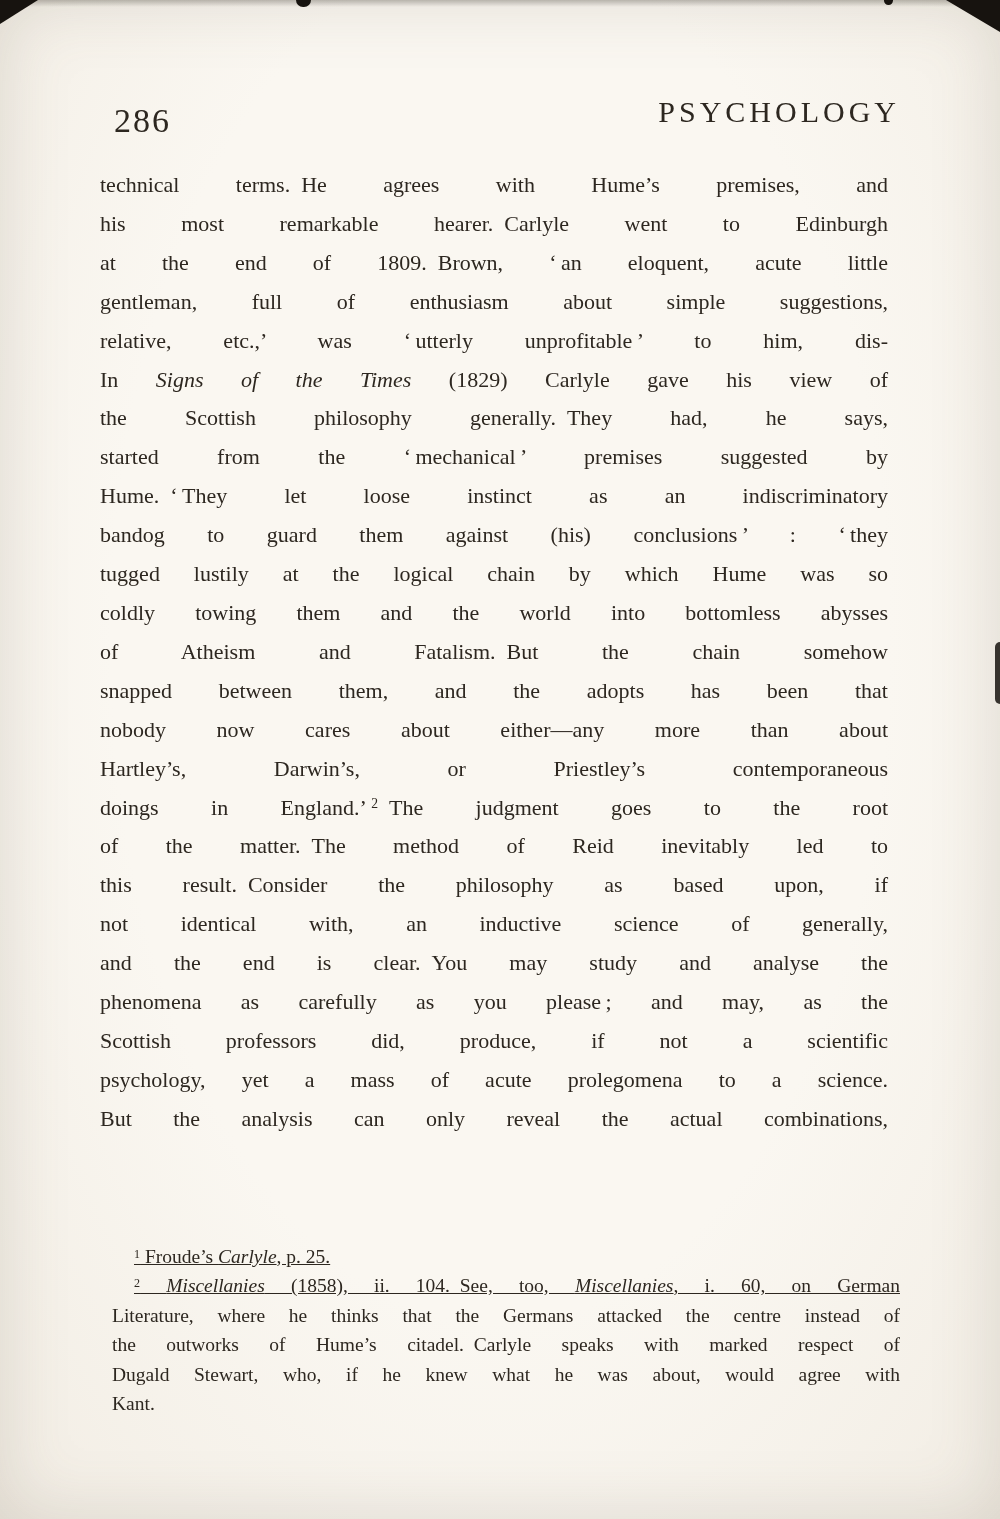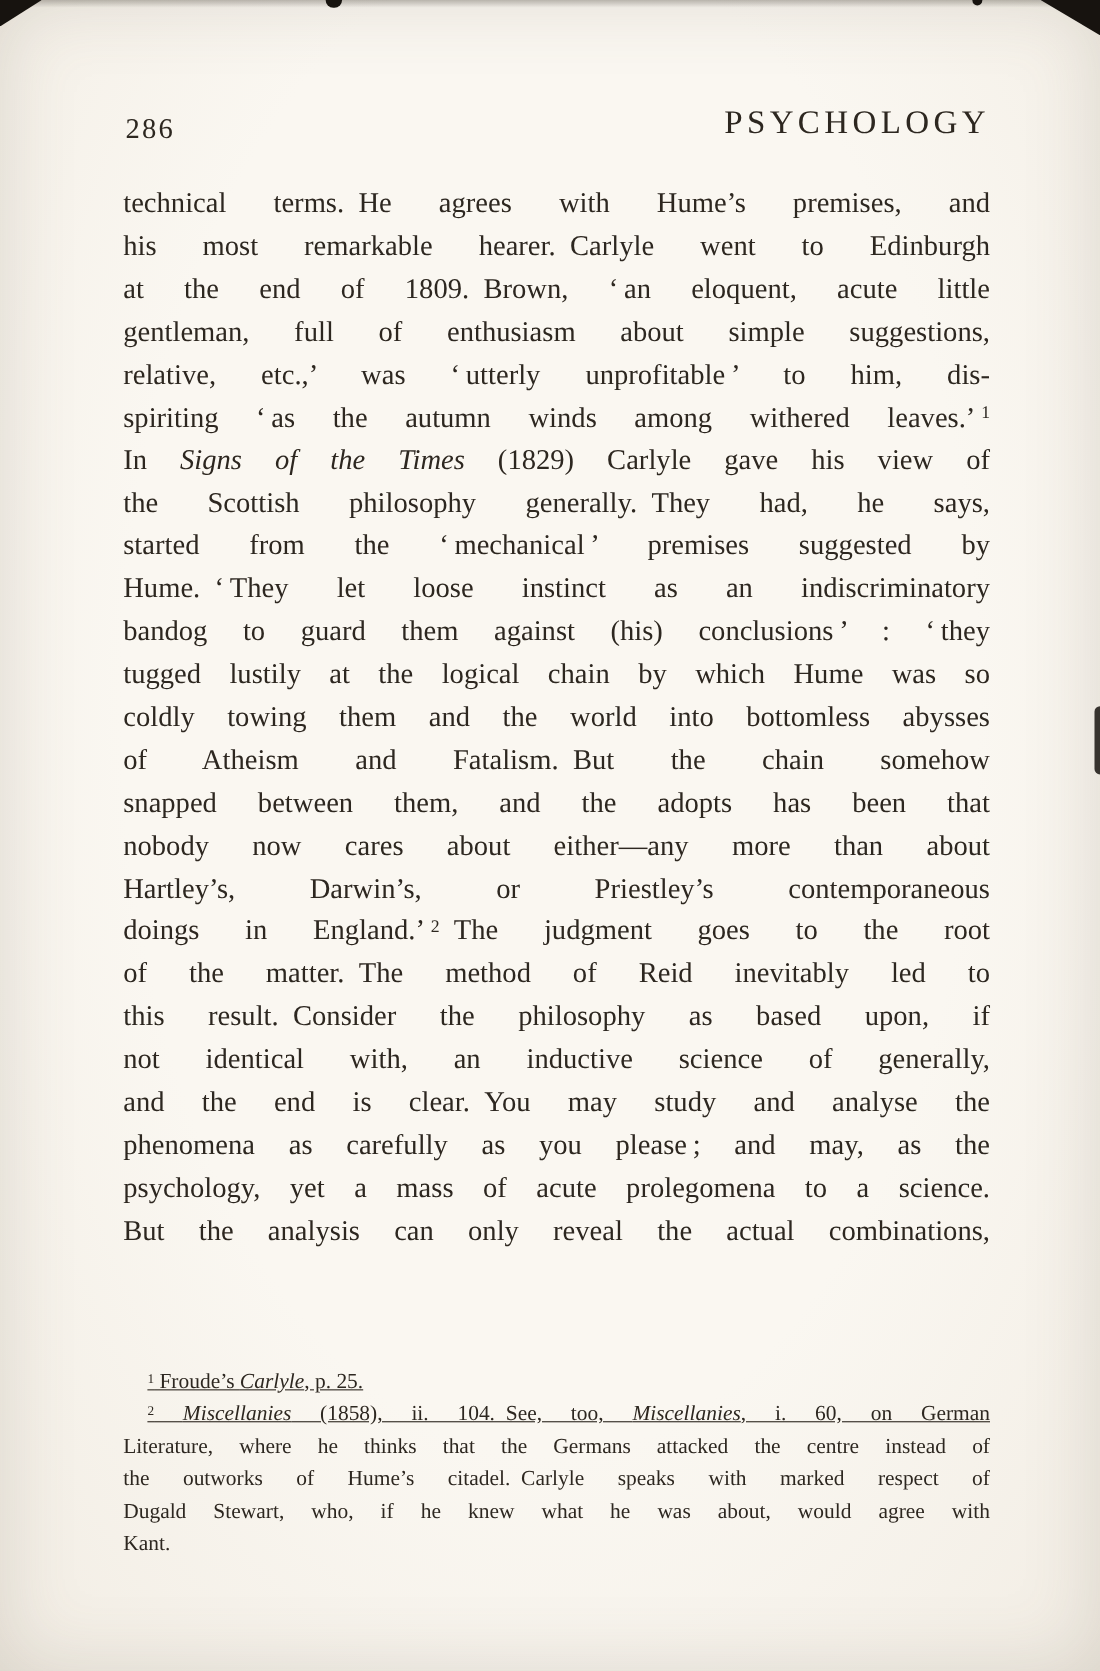--- a/index.html
+++ b/index.html
@@ -19,24 +19,24 @@
     background: linear-gradient(rgba(62, 56, 47, 0.30), rgba(62,56,47,0));
   }
   .artifact { position: absolute; background: #17130f; z-index: 3; }
   .a-tl { left: 0; top: 0; width: 38px; height: 24px; clip-path: polygon(0 0, 100% 0, 0 100%); }
   .a-tr { right: 0; top: 0; width: 54px; height: 32px; clip-path: polygon(0 0, 100% 0, 100% 100%); }
   .a-speck1 { left: 296px; top: 0; width: 15px; height: 7px; border-radius: 0 0 7px 7px; }
   .a-speck2 { left: 884px; top: 0; width: 9px; height: 5px; border-radius: 0 0 5px 5px; }
   .a-rbump { right: 0; top: 642px; width: 5px; height: 62px; border-radius: 5px 0 0 5px; opacity: 0.85; }
 
   .header { position: absolute; left: 112px; top: 95px; width: 788px; height: 44px; }
-  .pagenum { position: absolute; left: 2px; top: 7px; font-size: 26px; letter-spacing: 2px; }
+  .pagenum { position: absolute; left: 2px; top: 7px; font-size: 34px; letter-spacing: 2px; }
   .runhead { display: block; text-align: right; font-size: 30px; letter-spacing: 4px; font-weight: 500; }
 
-  .body { position: absolute; left: 112px; top: 166px; width: 788px; font-size: 26px; }
+  .body { position: absolute; left: 100px; top: 166px; width: 788px; font-size: 22px; }
   .body .tline { line-height: 38.9px; }
 
   .footnotes { position: absolute; left: 112px; top: 1242px; width: 788px; font-size: 19.5px; }
   .footnotes .tline { line-height: 29.4px; }
 
   .tline { text-align: justify; text-align-last: justify; }
   .tline.nj { text-align-last: left; }
   .tline.ind { padding-left: 22px; text-decoration: underline; }
 
   .tline sup { font-size: 0.62em; line-height: 0; vertical-align: baseline; position: relative; top: -0.45em; }
@@ -58,38 +58,38 @@
     <span class="pagenum">286</span>
     <span class="runhead">PSYCHOLOGY</span>
   </div>
 
   <div id="body-lines" class="body">
       <div class="tline"><span>technical terms. He agrees with Hume’s premises, and</span></div>
       <div class="tline"><span>his most remarkable hearer. Carlyle went to Edinburgh</span></div>
       <div class="tline"><span>at the end of 1809. Brown, ‘ an eloquent, acute little</span></div>
       <div class="tline"><span>gentleman, full of enthusiasm about simple suggestions,</span></div>
       <div class="tline"><span>relative, etc.,’ was ‘ utterly unprofitable ’ to him, dis-</span></div>
-      <div class="tline"><span>spiriting ‘ as the autumn winds among withered leaves.’ </span><sup>1</sup></div>
       <div class="tline"><span>In </span><i>Signs of the Times</i><span> (1829) Carlyle gave his view of</span></div>
       <div class="tline"><span>the Scottish philosophy generally. They had, he says,</span></div>
       <div class="tline"><span>started from the ‘ mechanical ’ premises suggested by</span></div>
       <div class="tline"><span>Hume. ‘ They let loose instinct as an indiscriminatory</span></div>
       <div class="tline"><span>bandog to guard them against (his) conclusions ’ : ‘ they</span></div>
       <div class="tline"><span>tugged lustily at the logical chain by which Hume was so</span></div>
       <div class="tline"><span>coldly towing them and the world into bottomless abysses</span></div>
       <div class="tline"><span>of Atheism and Fatalism. But the chain somehow</span></div>
       <div class="tline"><span>snapped between them, and the adopts has been that</span></div>
       <div class="tline"><span>nobody now cares about either—any more than about</span></div>
       <div class="tline"><span>Hartley’s, Darwin’s, or Priestley’s contemporaneous</span></div>
       <div class="tline"><span>doings in England.’ </span><sup>2</sup><span> The judgment goes to the root</span></div>
       <div class="tline"><span>of the matter. The method of Reid inevitably led to</span></div>
       <div class="tline"><span>this result. Consider the philosophy as based upon, if</span></div>
       <div class="tline"><span>not identical with, an inductive science of generally,</span></div>
       <div class="tline"><span>and the end is clear. You may study and analyse the</span></div>
       <div class="tline"><span>phenomena as carefully as you please ; and may, as the</span></div>
+      <div class="tline"><span>Scottish professors did, produce, if not a scientific</span></div>
       <div class="tline"><span>psychology, yet a mass of acute prolegomena to a science.</span></div>
       <div class="tline"><span>But the analysis can only reveal the actual combinations,</span></div>
     </div>
 
   <div id="footnotes" class="footnotes">
       <div class="tline nj ind"><sup>1</sup><span> Froude’s </span><i>Carlyle</i><span>, p. 25.</span></div>
       <div class="tline ind"><sup>2</sup><span> </span><i>Miscellanies</i><span> (1858), ii. 104. See, too, </span><i>Miscellanies</i><span>, i. 60, on German</span></div>
       <div class="tline"><span>Literature, where he thinks that the Germans attacked the centre instead of</span></div>
       <div class="tline"><span>the outworks of Hume’s citadel. Carlyle speaks with marked respect of</span></div>
       <div class="tline"><span>Dugald Stewart, who, if he knew what he was about, would agree with</span></div>

